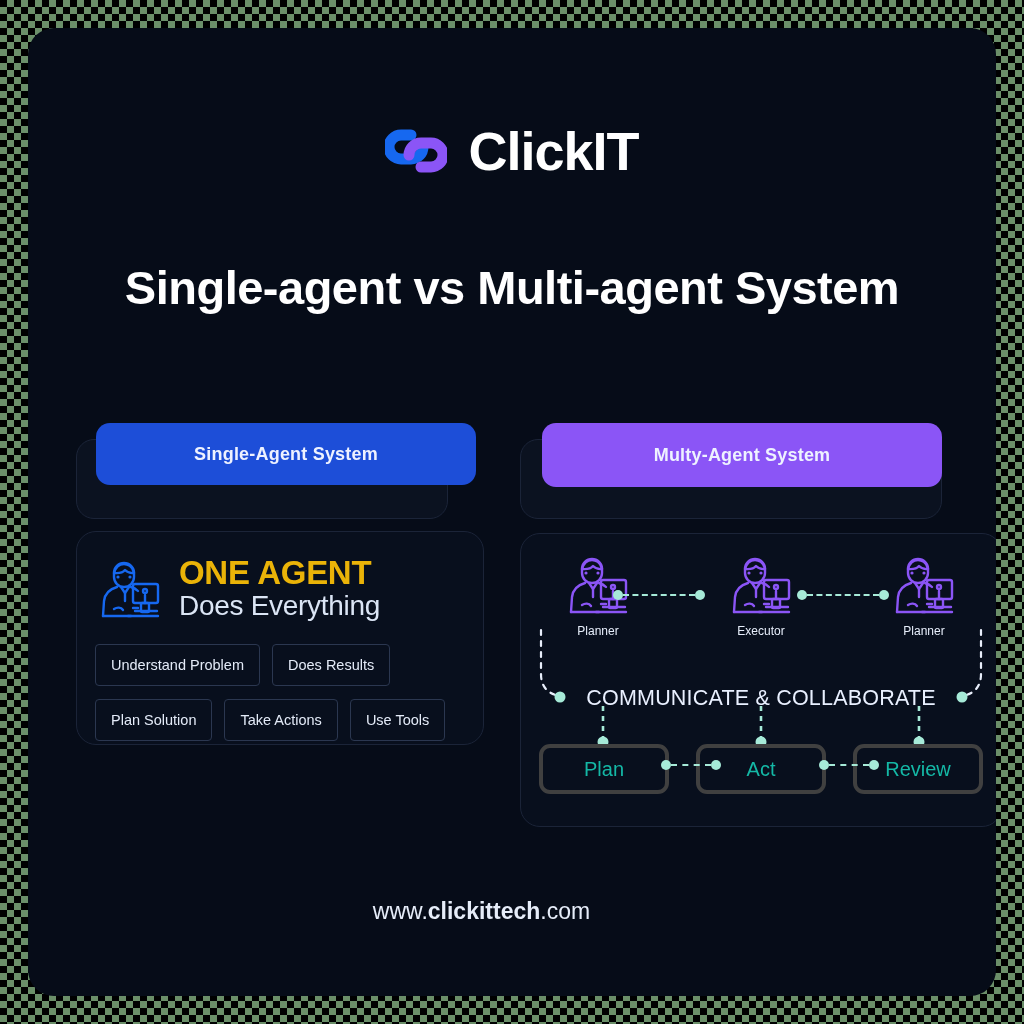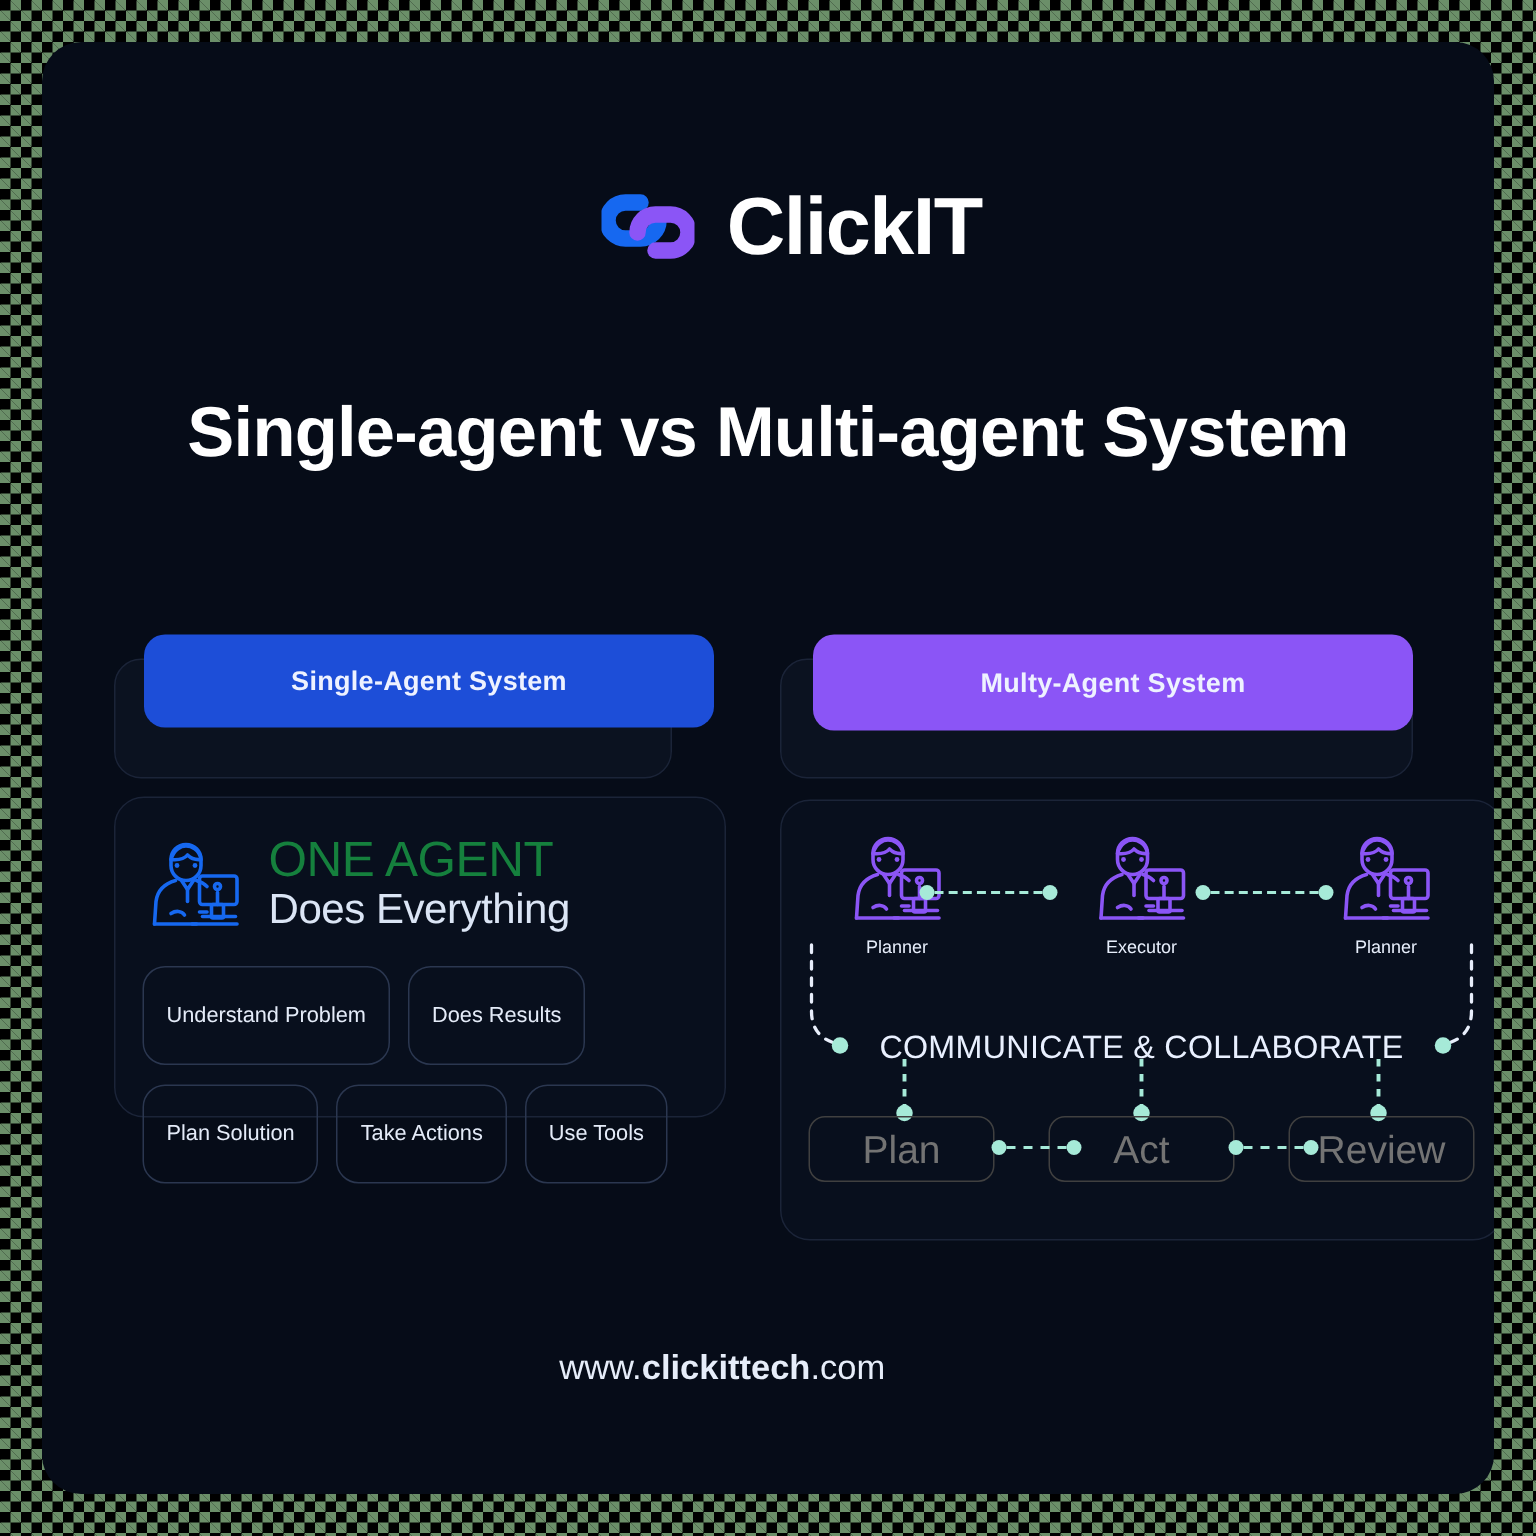--- a/index.html
+++ b/index.html
@@ -32,21 +32,21 @@
     left: 28px; top: 28px;
     width: 968px; height: 968px;
     background: #060c18;
     border-radius: 26px;
     overflow: hidden;
   }
 
   
   .logo-row {
     position: absolute;
-    left: 16px; top: 96px;
+    left: 0; top: 96px;
     width: 968px;
     display: flex;
     align-items: center;
     justify-content: center;
     gap: 21px;
   }
   .logo-mark { width: 62px; height: 52px; display: block; }
   .logo-text {
     font-size: 54px;
     font-weight: bold;
@@ -107,39 +107,39 @@
   .one-agent-row {
     position: absolute;
     left: 20px; top: 22px;
     display: flex;
     align-items: center;
     gap: 16px;
   }
   .agent-icon { display: block; }
   .one-agent-title {
     font-size: 33px;
-    font-weight: normal;
-    color: #15803d;
+    font-weight: bold;
+    color: #eab308;
     line-height: 1.05;
     letter-spacing: -0.3px;
   }
   .one-agent-sub {
     font-size: 28px;
     font-weight: normal;
     color: #dbe5f5;
     line-height: 1.15;
     letter-spacing: -0.3px;
   }
 
   .cap-rows { position: absolute; left: 18px; top: 112px; width: 372px; }
   .cap-row { display: flex; gap: 12px; margin-bottom: 13px; }
   .cap-pill {
     border: 1px solid #2b3750;
-    border-radius: 15px;
-    padding: 24px 15px;
+    border-radius: 4px;
+    padding: 12px 15px;
     font-size: 14.5px;
     color: #e4ebf8;
     background: transparent;
     white-space: nowrap;
   }
 
   
   .agents-row {
     position: absolute;
     left: 14px; top: 16px;
@@ -189,27 +189,27 @@
     position: absolute;
     left: 18px; top: 210px;
     width: 444px;
     display: flex;
     justify-content: space-between;
     align-items: center;
   }
   .flow-box {
     width: 122px;
     height: 42px;
-    border: 1px solid #404040;
+    border: 4px solid #404040;
     border-radius: 11px;
     display: flex;
     align-items: center;
     justify-content: center;
-    font-size: 26px;
-    color: #737373;
+    font-size: 20px;
+    color: #14b8a6;
     background: transparent;
   }
 
   .bracket-svg {
     position: absolute;
     left: 0; top: 96px;
     width: 480px; height: 80px;
     overflow: visible;
   }
   .stem-svg {

